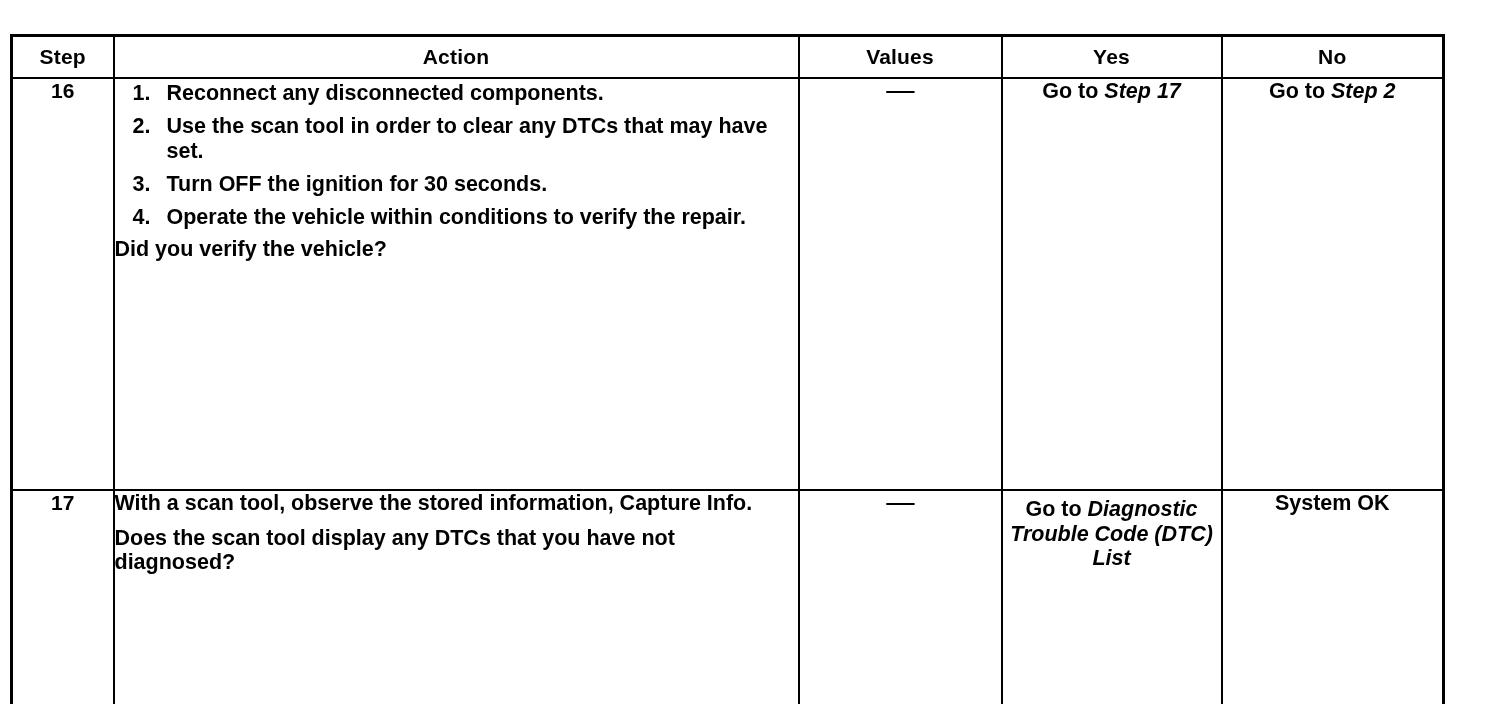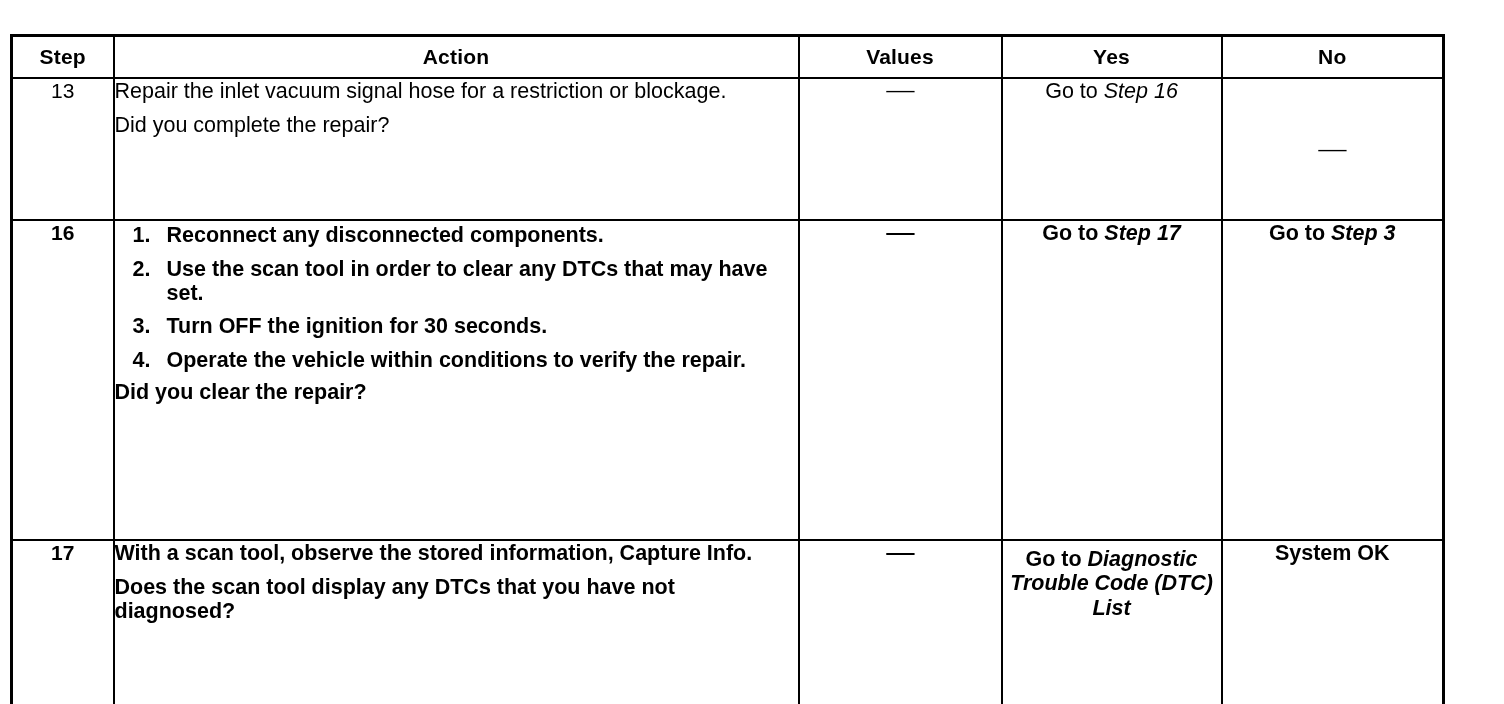--- a/index.html
+++ b/index.html
@@ -136,36 +136,20 @@
       <tr class="head">
         <th>Step</th>
         <th>Action</th>
         <th>Values</th>
         <th>Yes</th>
         <th>No</th>
       </tr>
     </thead>
     <tbody>
 
-      <tr style="height:108px;">
-        <td class="step">13</td>
-        <td class="action">
-          <p class="para">Repair the inlet vacuum signal hose for a restriction or blockage.</p>
-          <p class="para">Did you complete the repair?</p>
-        </td>
-        <td class="values">
-          <span class="dash">—</span>
-        </td>
-        <td class="branch">
-          <span class="nowrap"><span>Go to </span><span class="ital">Step 16</span></span>
-        </td>
-        <td class="branch dashcell">
-          <span class="dash">—</span>
-        </td>
-      </tr>
 
 
 
       <tr style="height:242px;font-weight:bold;">
         <td class="step">16</td>
         <td class="action">
           <ol class="steplist">
             <li>
               <span class="num">1.</span>
               <span>Reconnect any disconnected components.</span>
@@ -176,30 +160,30 @@
             </li>
             <li>
               <span class="num">3.</span>
               <span>Turn OFF the ignition for 30 seconds.</span>
             </li>
             <li>
               <span class="num">4.</span>
               <span>Operate the vehicle within conditions to verify the repair.</span>
             </li>
           </ol>
-          <p class="para">Did you clear the repair?</p>
+          <p class="para">Did you verify the vehicle?</p>
         </td>
         <td class="values">
           <span class="dash">—</span>
         </td>
         <td class="branch">
           <span class="nowrap"><span>Go to </span><span class="ital">Step 17</span></span>
         </td>
         <td class="branch">
-          <span class="nowrap"><span>Go to </span><span class="ital">Step 3</span></span>
+          <span class="nowrap"><span>Go to </span><span class="ital">Step 2</span></span>
         </td>
       </tr>
 
       <tr style="height:128px;font-weight:bold;">
         <td class="step">17</td>
         <td class="action">
           <p class="para">With a scan tool, observe the stored information, Capture Info.</p>
           <p class="para">Does the scan tool display any DTCs that you have not diagnosed?</p>
         </td>
         <td class="values">

